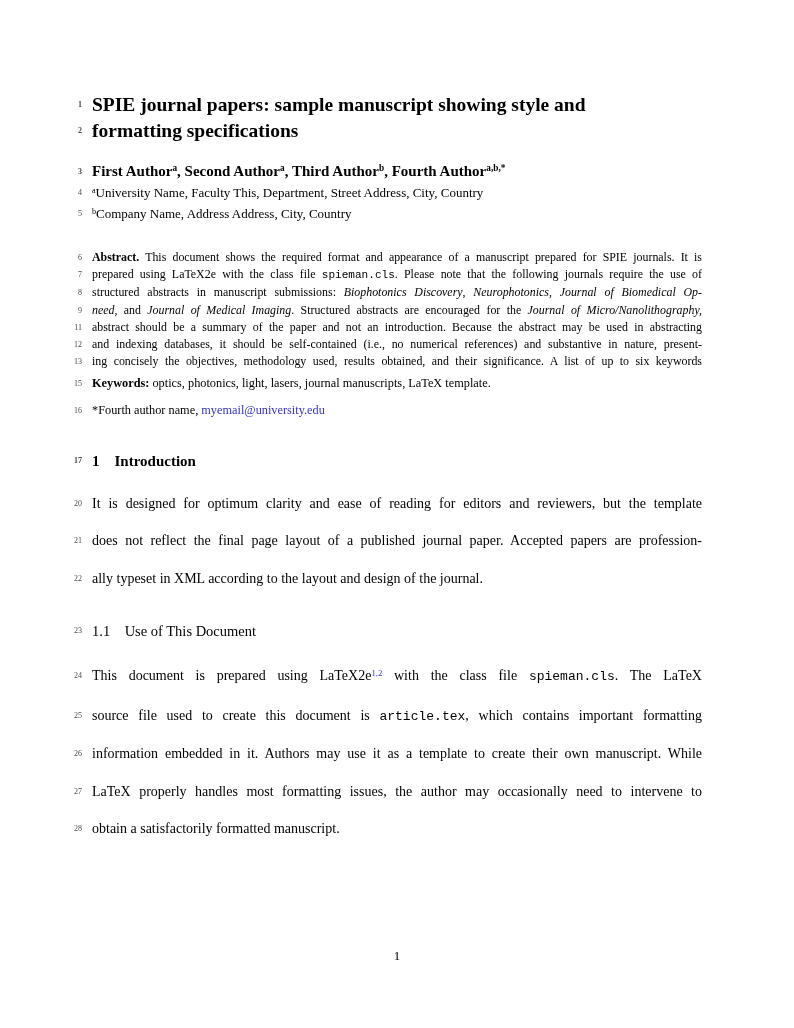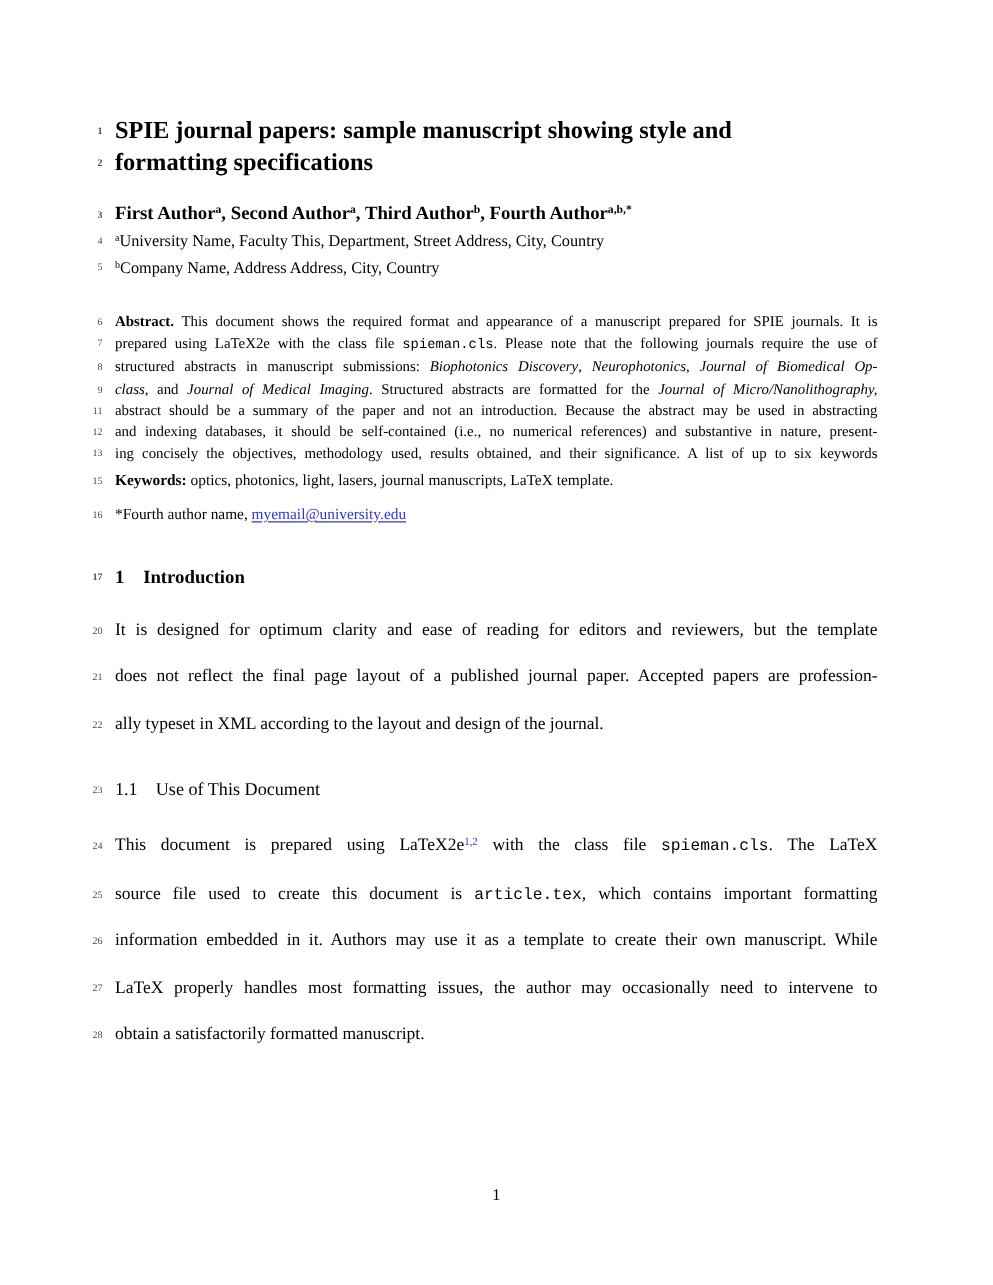--- a/index.html
+++ b/index.html
@@ -25,21 +25,21 @@
   .block-author{margin-top:18px;}
   .block-abstract{margin-top:24px;}
   .block-p1{margin-top:14px;}
   .block-p2{margin-top:16px;}
   
   .b{font-weight:bold;}
   .i{font-style:italic;}
   .m{font-family:"Liberation Mono","DejaVu Sans Mono",monospace;font-size:0.93em;}
   .sup{font-size:0.62em;position:relative;top:-0.55em;}
   .link{color:var(--link,#3333cc);}
-  .u{text-decoration:underline;text-underline-offset:2px;}
+  .u{text-underline-offset:2px;}
   .pagenum{position:absolute;top:948px;left:0;width:100%;text-align:center;
            font-size:13px;line-height:16px;}
 </style>
 </head>
 <body>
 
 <div class="page">
   <div class="content">
 
     <div>
@@ -76,21 +76,21 @@
       <div class="row ab just">
           <span class="lnum">7</span>
           <span class="ltext"><span>prepared using LaTeX2e with the class file </span><span class="m">spieman.cls</span><span>. Please note that the following journals require the use of</span></span>
         </div>
       <div class="row ab just">
           <span class="lnum">8</span>
           <span class="ltext"><span>structured abstracts in manuscript submissions: </span><span class="i">Biophotonics Discovery</span><span>, </span><span class="i">Neurophotonics</span><span>, </span><span class="i">Journal of Biomedical Op-</span></span>
         </div>
       <div class="row ab just">
           <span class="lnum">9</span>
-          <span class="ltext"><span class="i">class</span><span>, and </span><span class="i">Journal of Medical Imaging</span><span>. Structured abstracts are formatted for the </span><span class="i">Journal of Micro/Nanolithography,</span></span>
+          <span class="ltext"><span class="i">need</span><span>, and </span><span class="i">Journal of Medical Imaging</span><span>. Structured abstracts are encouraged for the </span><span class="i">Journal of Micro/Nanolithography,</span></span>
         </div>
       <div class="row ab just">
           <span class="lnum">11</span>
           <span class="ltext"><span>abstract should be a summary of the paper and not an introduction. Because the abstract may be used in abstracting</span></span>
         </div>
       <div class="row ab just">
           <span class="lnum">12</span>
           <span class="ltext"><span>and indexing databases, it should be self-contained (i.e., no numerical references) and substantive in nature, present-</span></span>
         </div>
       <div class="row ab just">

